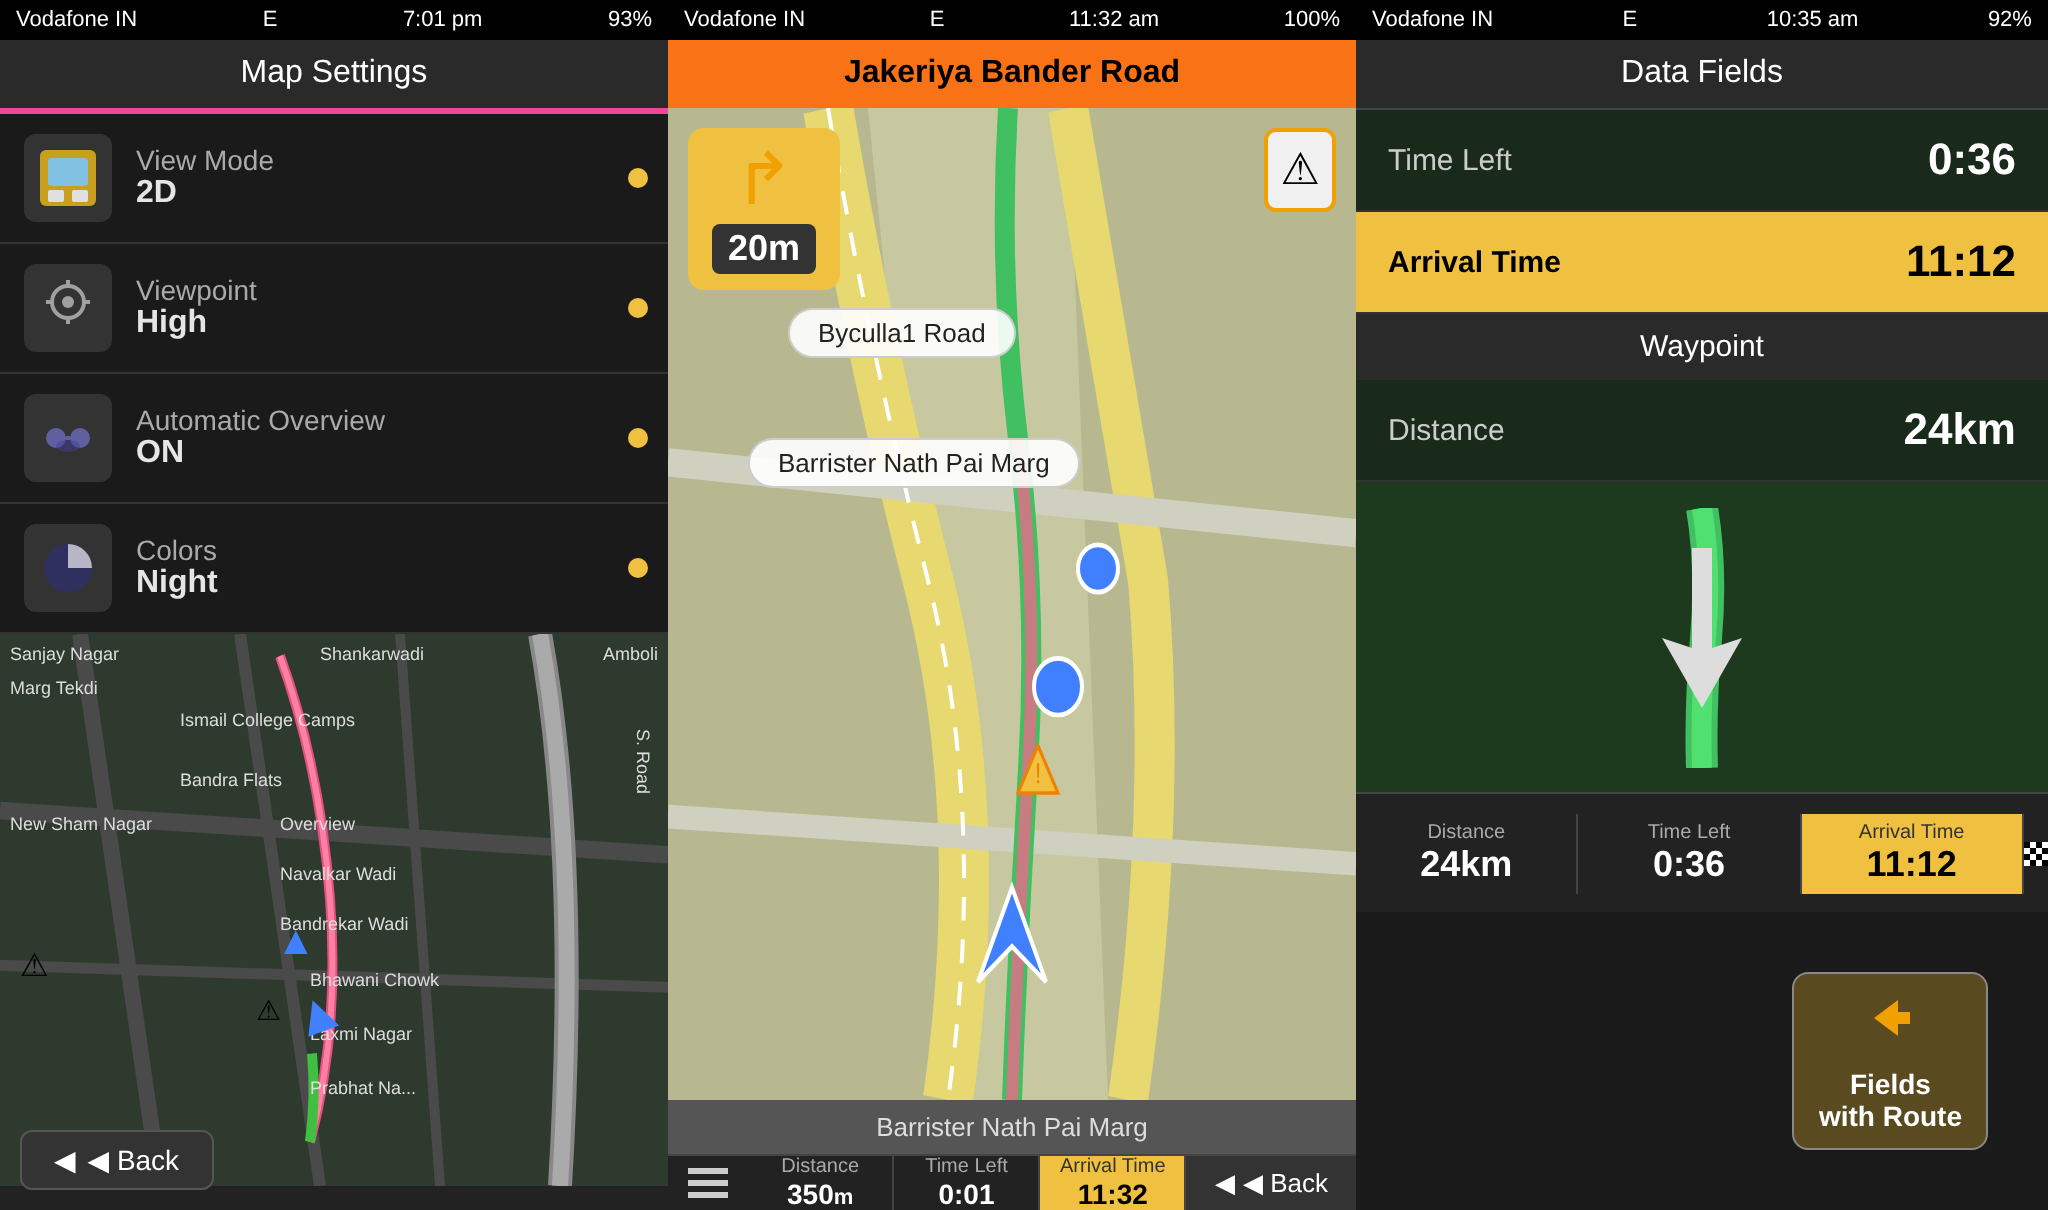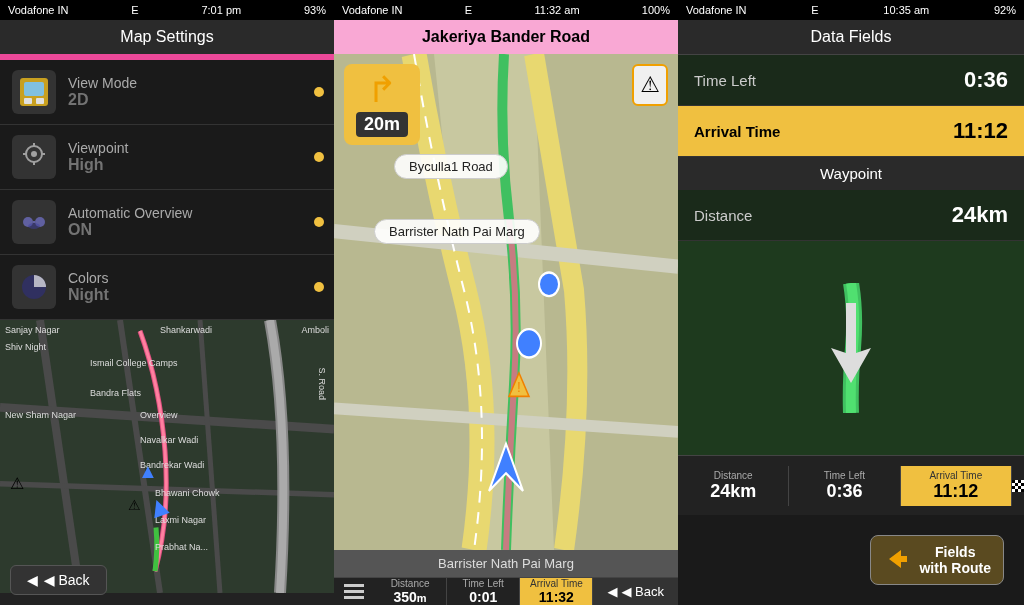--- a/index.html
+++ b/index.html
@@ -33,21 +33,21 @@
       align-items: center;
       height: 20px;
     }
 
     .map-settings-title {
       background: #2a2a2a;
       color: #fff;
       text-align: center;
       font-size: 16px;
       padding: 8px;
-      border-bottom: 6px solid #ec4899;
+      border-bottom: 3px solid #ec4899;
     }
 
     .settings-item {
       display: flex;
       align-items: center;
       padding: 10px 12px;
       border-bottom: 1px solid #333;
       position: relative;
     }
 
@@ -67,21 +67,21 @@
     .settings-text {
       flex: 1;
     }
 
     .settings-label {
       color: #aaa;
       font-size: 14px;
     }
 
     .settings-value {
-      color: #737373;
+      color: #e5e5e5;
       font-size: 16px;
       font-weight: bold;
     }
 
     .settings-dot {
       width: 10px;
       height: 10px;
       background: #f0c040;
       border-radius: 50%;
       position: absolute;
@@ -149,21 +149,21 @@
       color: #fff;
       font-size: 11px;
       padding: 3px 8px;
       display: flex;
       justify-content: space-between;
       align-items: center;
       height: 20px;
     }
 
     .nav-header {
-      background: #f9a8d4;
+      background: #f97316;
       text-align: center;
       font-size: 16px;
       font-weight: bold;
       color: #000;
       padding: 8px;
     }
 
     .nav-map {
       flex: 1;
       background: #c8c8a0;
@@ -399,27 +399,28 @@
     .bottom-stat.gold .bottom-stat-value {
       color: #000;
     }
 
     .fields-with-route-btn {
       background: #5a4a20;
       color: #fff;
       border: 1px solid #888;
       border-radius: 8px;
       padding: 8px 12px;
-      margin: 14px;
+      margin: 24px;
       display: flex;
       align-items: center;
       gap: 8px;
       cursor: pointer;
       font-size: 14px;
       font-weight: bold;
+      flex-direction: column;
     }
 
     .nav-strip {
       display: flex;
       background: #222;
       border-top: 1px solid #444;
     }
   </style>
 </head>
 <body>
@@ -519,21 +520,21 @@
         <path d="M270 0 Q290 100 280 250" stroke="#aaa" stroke-width="8" fill="none"></path>
 
         <path d="M155 230 Q170 180 165 120 Q160 60 140 10" stroke="#e05080" stroke-width="5" fill="none" stroke-dasharray="none"></path>
         <path d="M155 230 Q170 180 165 120 Q160 60 140 10" stroke="#ff80a0" stroke-width="3" fill="none"></path>
 
         <path d="M155 230 Q158 210 156 190" stroke="#40c040" stroke-width="5" fill="none"></path>
       </svg>
 
       <span class="location-label" style="top:5px;left:5px;font-size:9px;">Sanjay Nagar</span>
       <span class="location-label" style="top:5px;left:160px;font-size:9px;">Shankarwadi</span>
-      <span class="location-label" style="top:22px;left:5px;font-size:9px;">Shiv Night</span>
+      <span class="location-label" style="top:22px;left:5px;font-size:9px;">Marg Tekdi</span>
       <span class="location-label" style="top:38px;left:90px;font-size:9px;">Ismail College Camps</span>
       <span class="location-label" style="top:68px;left:90px;font-size:9px;">Bandra Flats</span>
       <span class="location-label" style="top:90px;left:5px;font-size:9px;">New Sham Nagar</span>
       <span class="location-label" style="top:90px;left:140px;font-size:9px;">Overview</span>
       <span class="location-label" style="top:115px;left:140px;font-size:9px;">Navalkar Wadi</span>
       <span class="location-label" style="top:5px;right:5px;font-size:9px;">Amboli</span>
       <span class="location-label" style="top:140px;left:140px;font-size:9px;">Bandrekar Wadi</span>
       <span class="location-label" style="top:168px;left:155px;font-size:9px;">Bhawani Chowk</span>
       <span class="location-label" style="top:195px;left:155px;font-size:9px;">Laxmi Nagar</span>
       <span class="location-label" style="top:222px;left:155px;font-size:9px;">Prabhat Na...</span>

